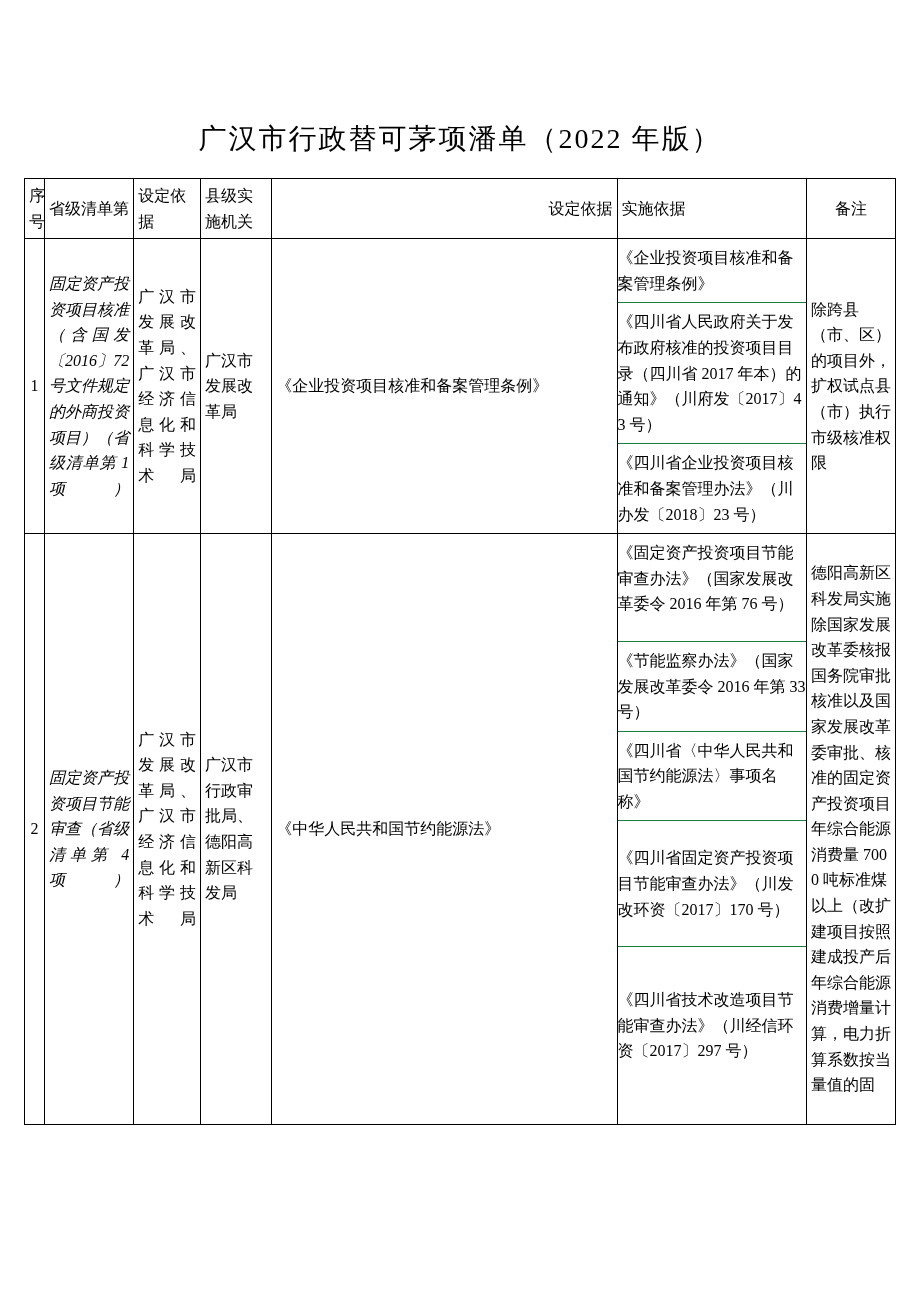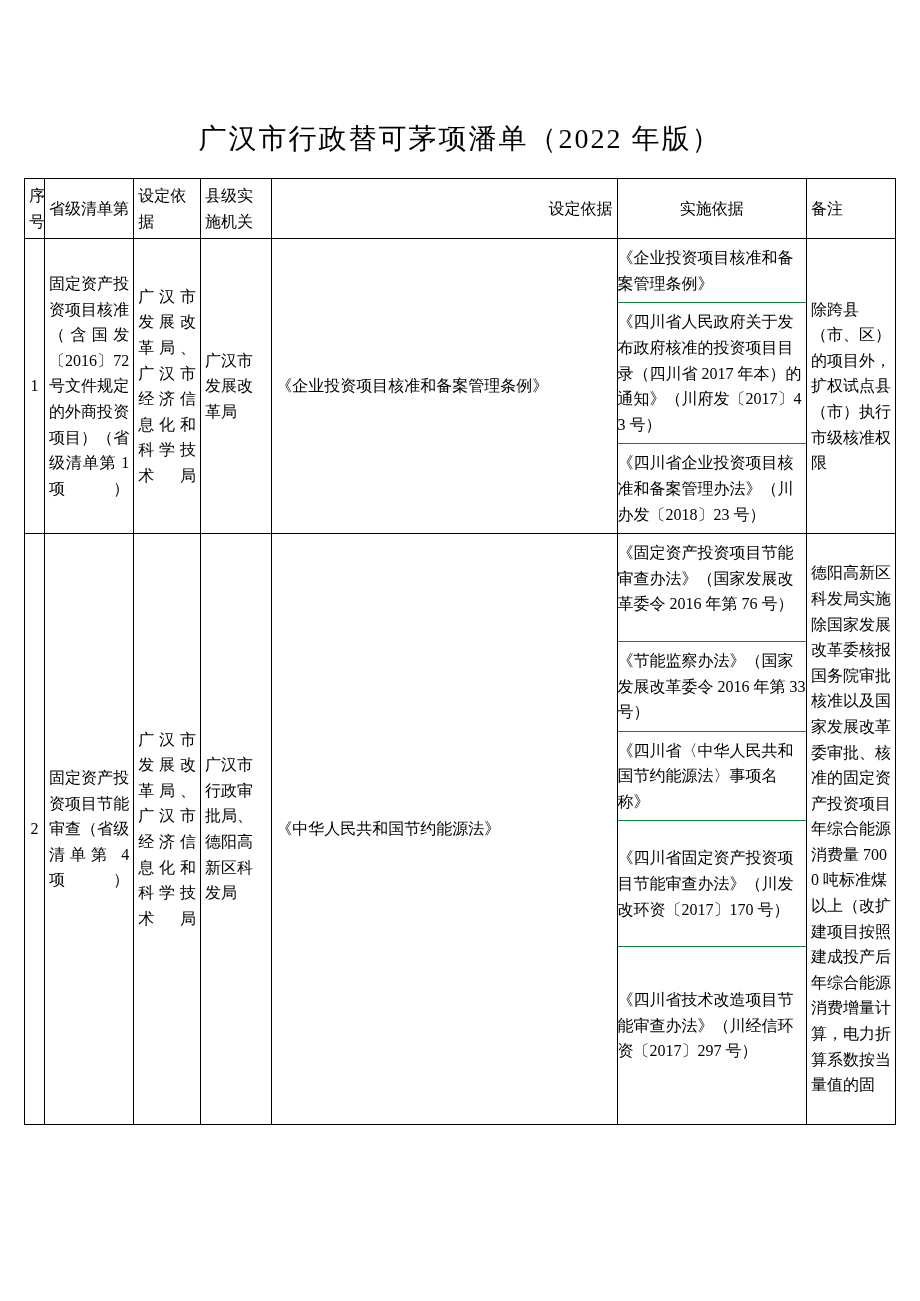--- a/index.html
+++ b/index.html
@@ -39,20 +39,21 @@
   .col-seq { width: 18px; text-align: center; }
   .col-name { width: 80px; }
   .col-dept { width: 60px; text-align: justify; text-align-last: justify; }
   .col-agency { width: 64px; }
   .col-basis { width: 310px; }
   .col-impl { width: 170px; }
   .col-note { width: 80px; }
   .justify-cell {
     text-align: justify;
     text-align-last: justify;
+    font-style: italic;
   }
   .impl-group {
     display: flex;
     flex-direction: column;
     height: 100%;
   }
   .impl-item {
     border-top: 1px solid #15803d;
     padding: 6px 0;
   }
@@ -78,22 +79,22 @@
     <col class="col-impl">
     <col class="col-note">
   </colgroup>
   <thead>
     <tr>
       <th>序号</th>
       <th>省级清单第</th>
       <th>设定依据</th>
       <th>县级实施机关</th>
       <th style="text-align:right">设定依据</th>
-      <th style="text-align:center">实施依据</th>
-      <th style="text-align:left">备注</th>
+      <th style="">实施依据</th>
+      <th style="text-align:center">备注</th>
     </tr>
   </thead>
   <tbody>
 
     <tr>
       <td class="col-seq">1</td>
       <td class="justify-cell">固定资产投资项目核准（含国发〔2016〕72号文件规定的外商投资项目）（省级清单第 1 项）</td>
       <td class="col-dept">广汉市发展改革局、广汉市经济信息化和科学技术局</td>
       <td>广汉市发展改革局</td>
       <td>《企业投资项目核准和备案管理条例》</td>

